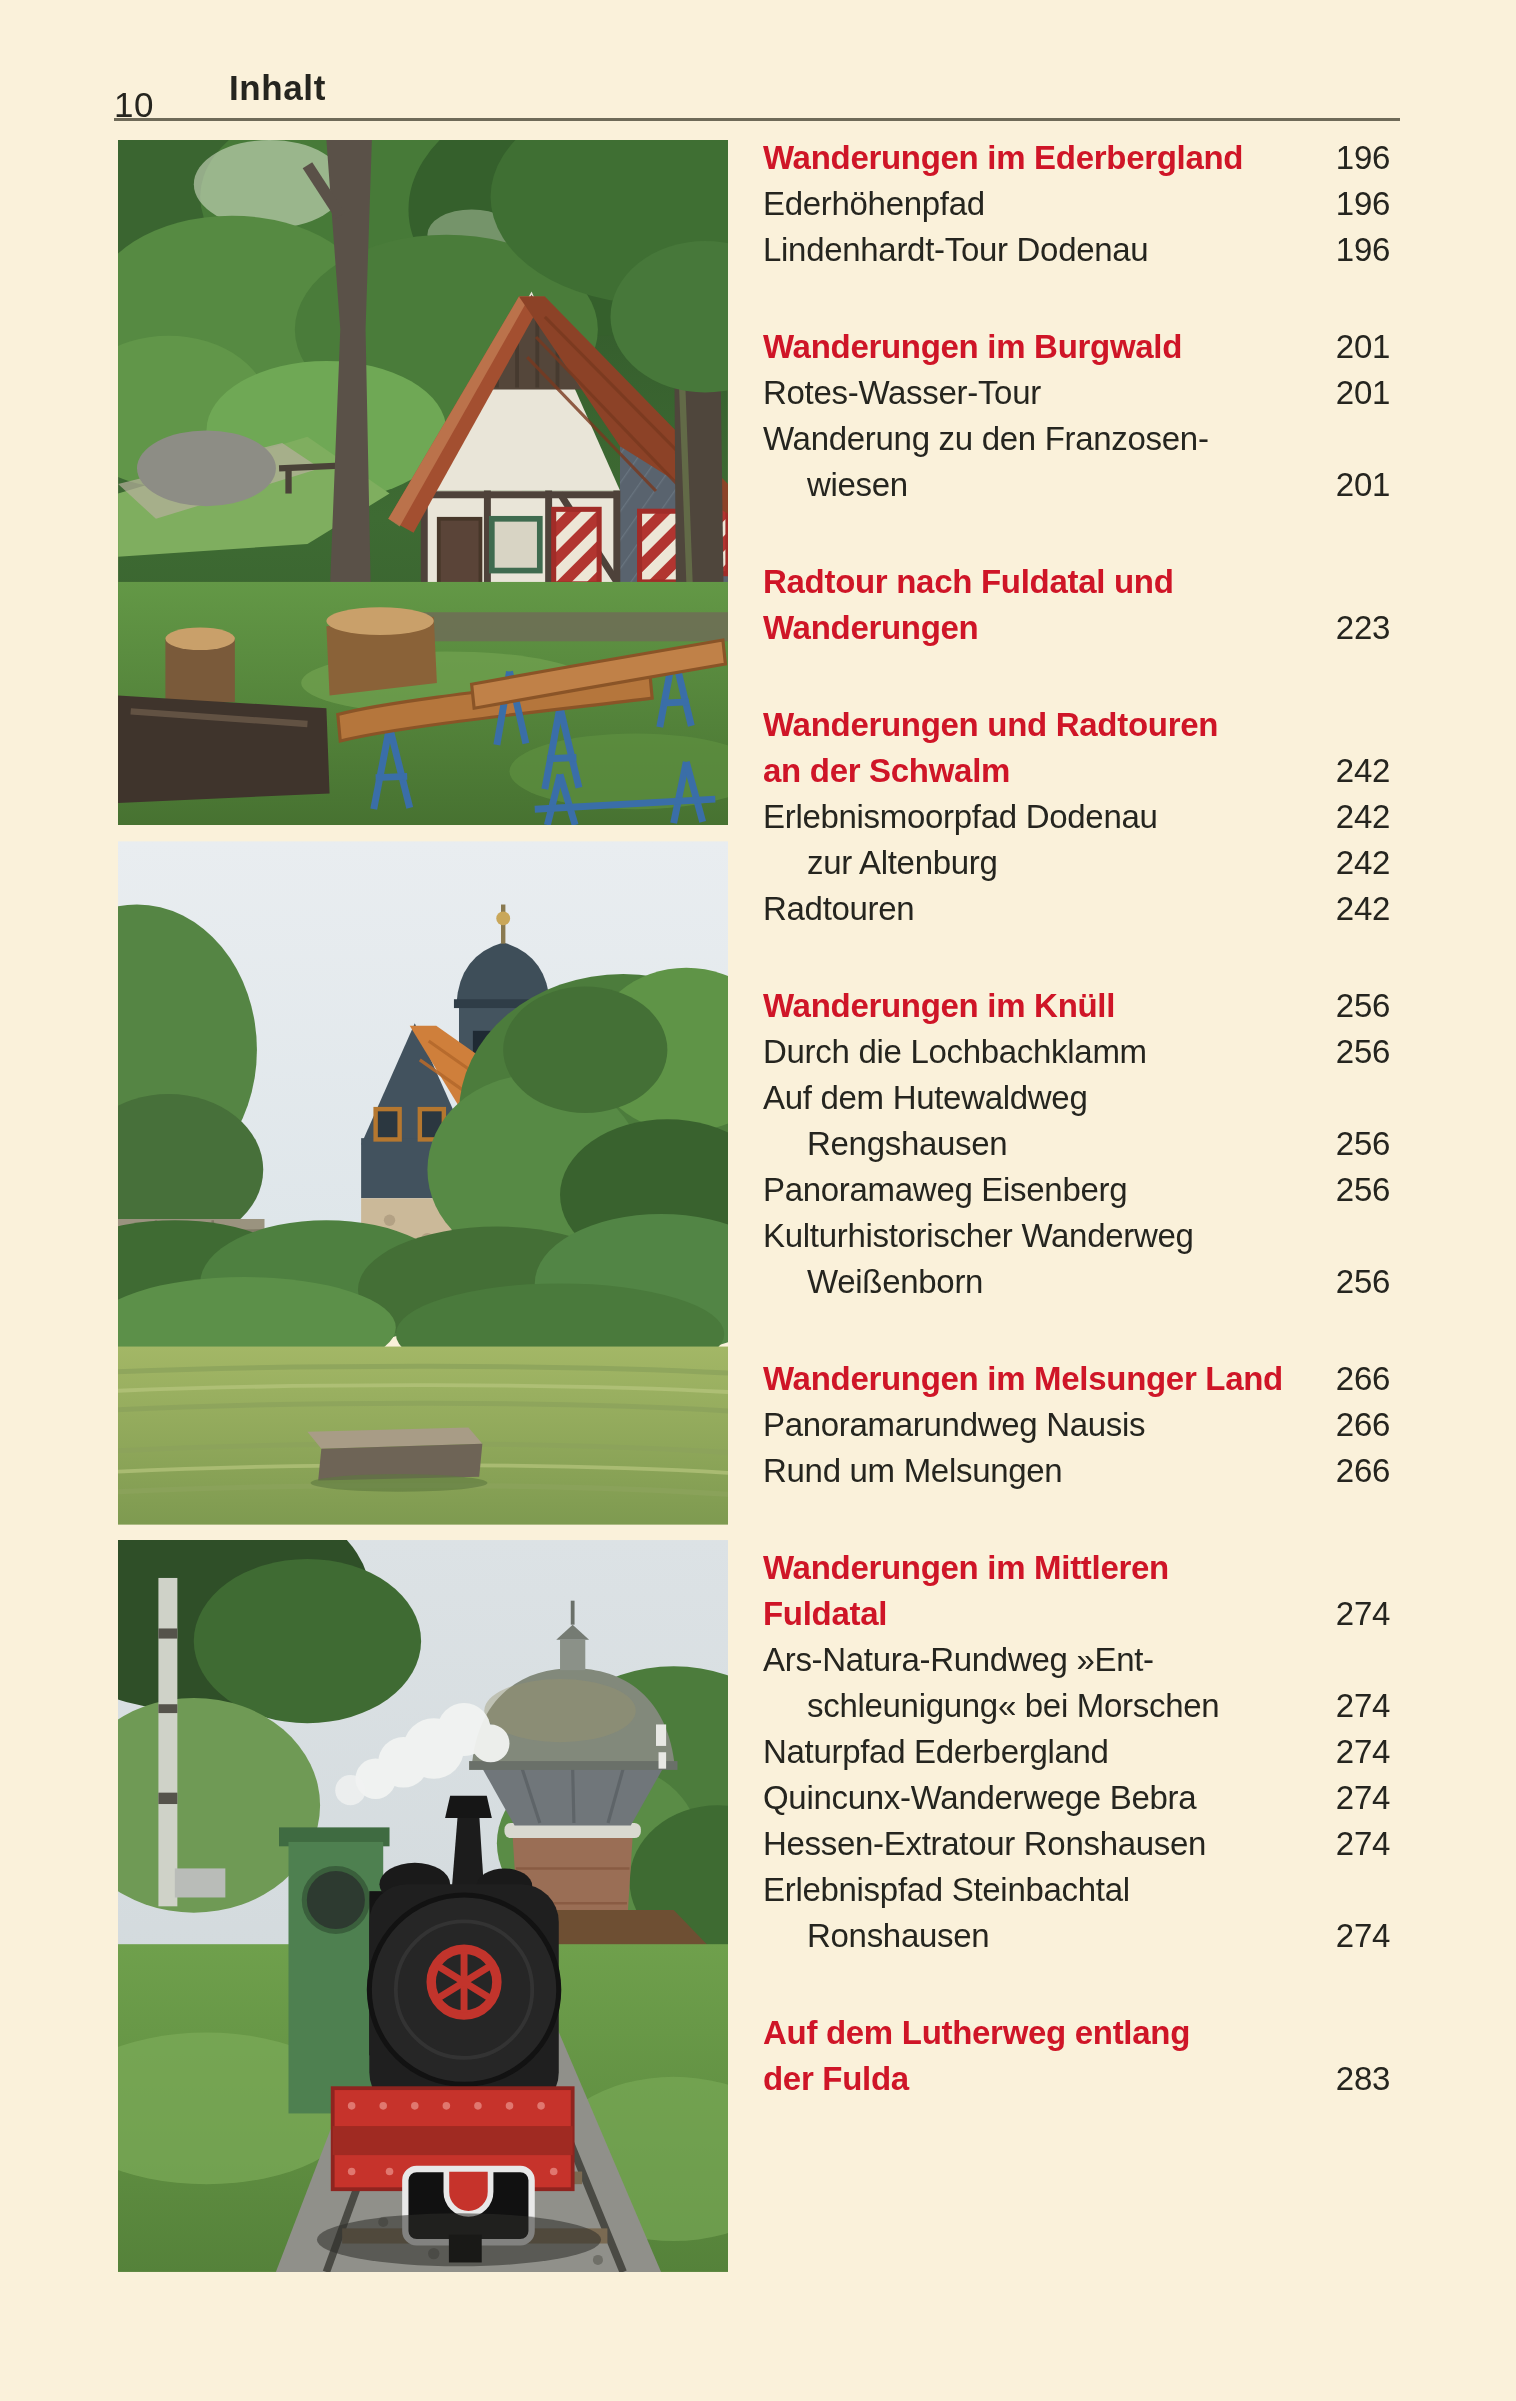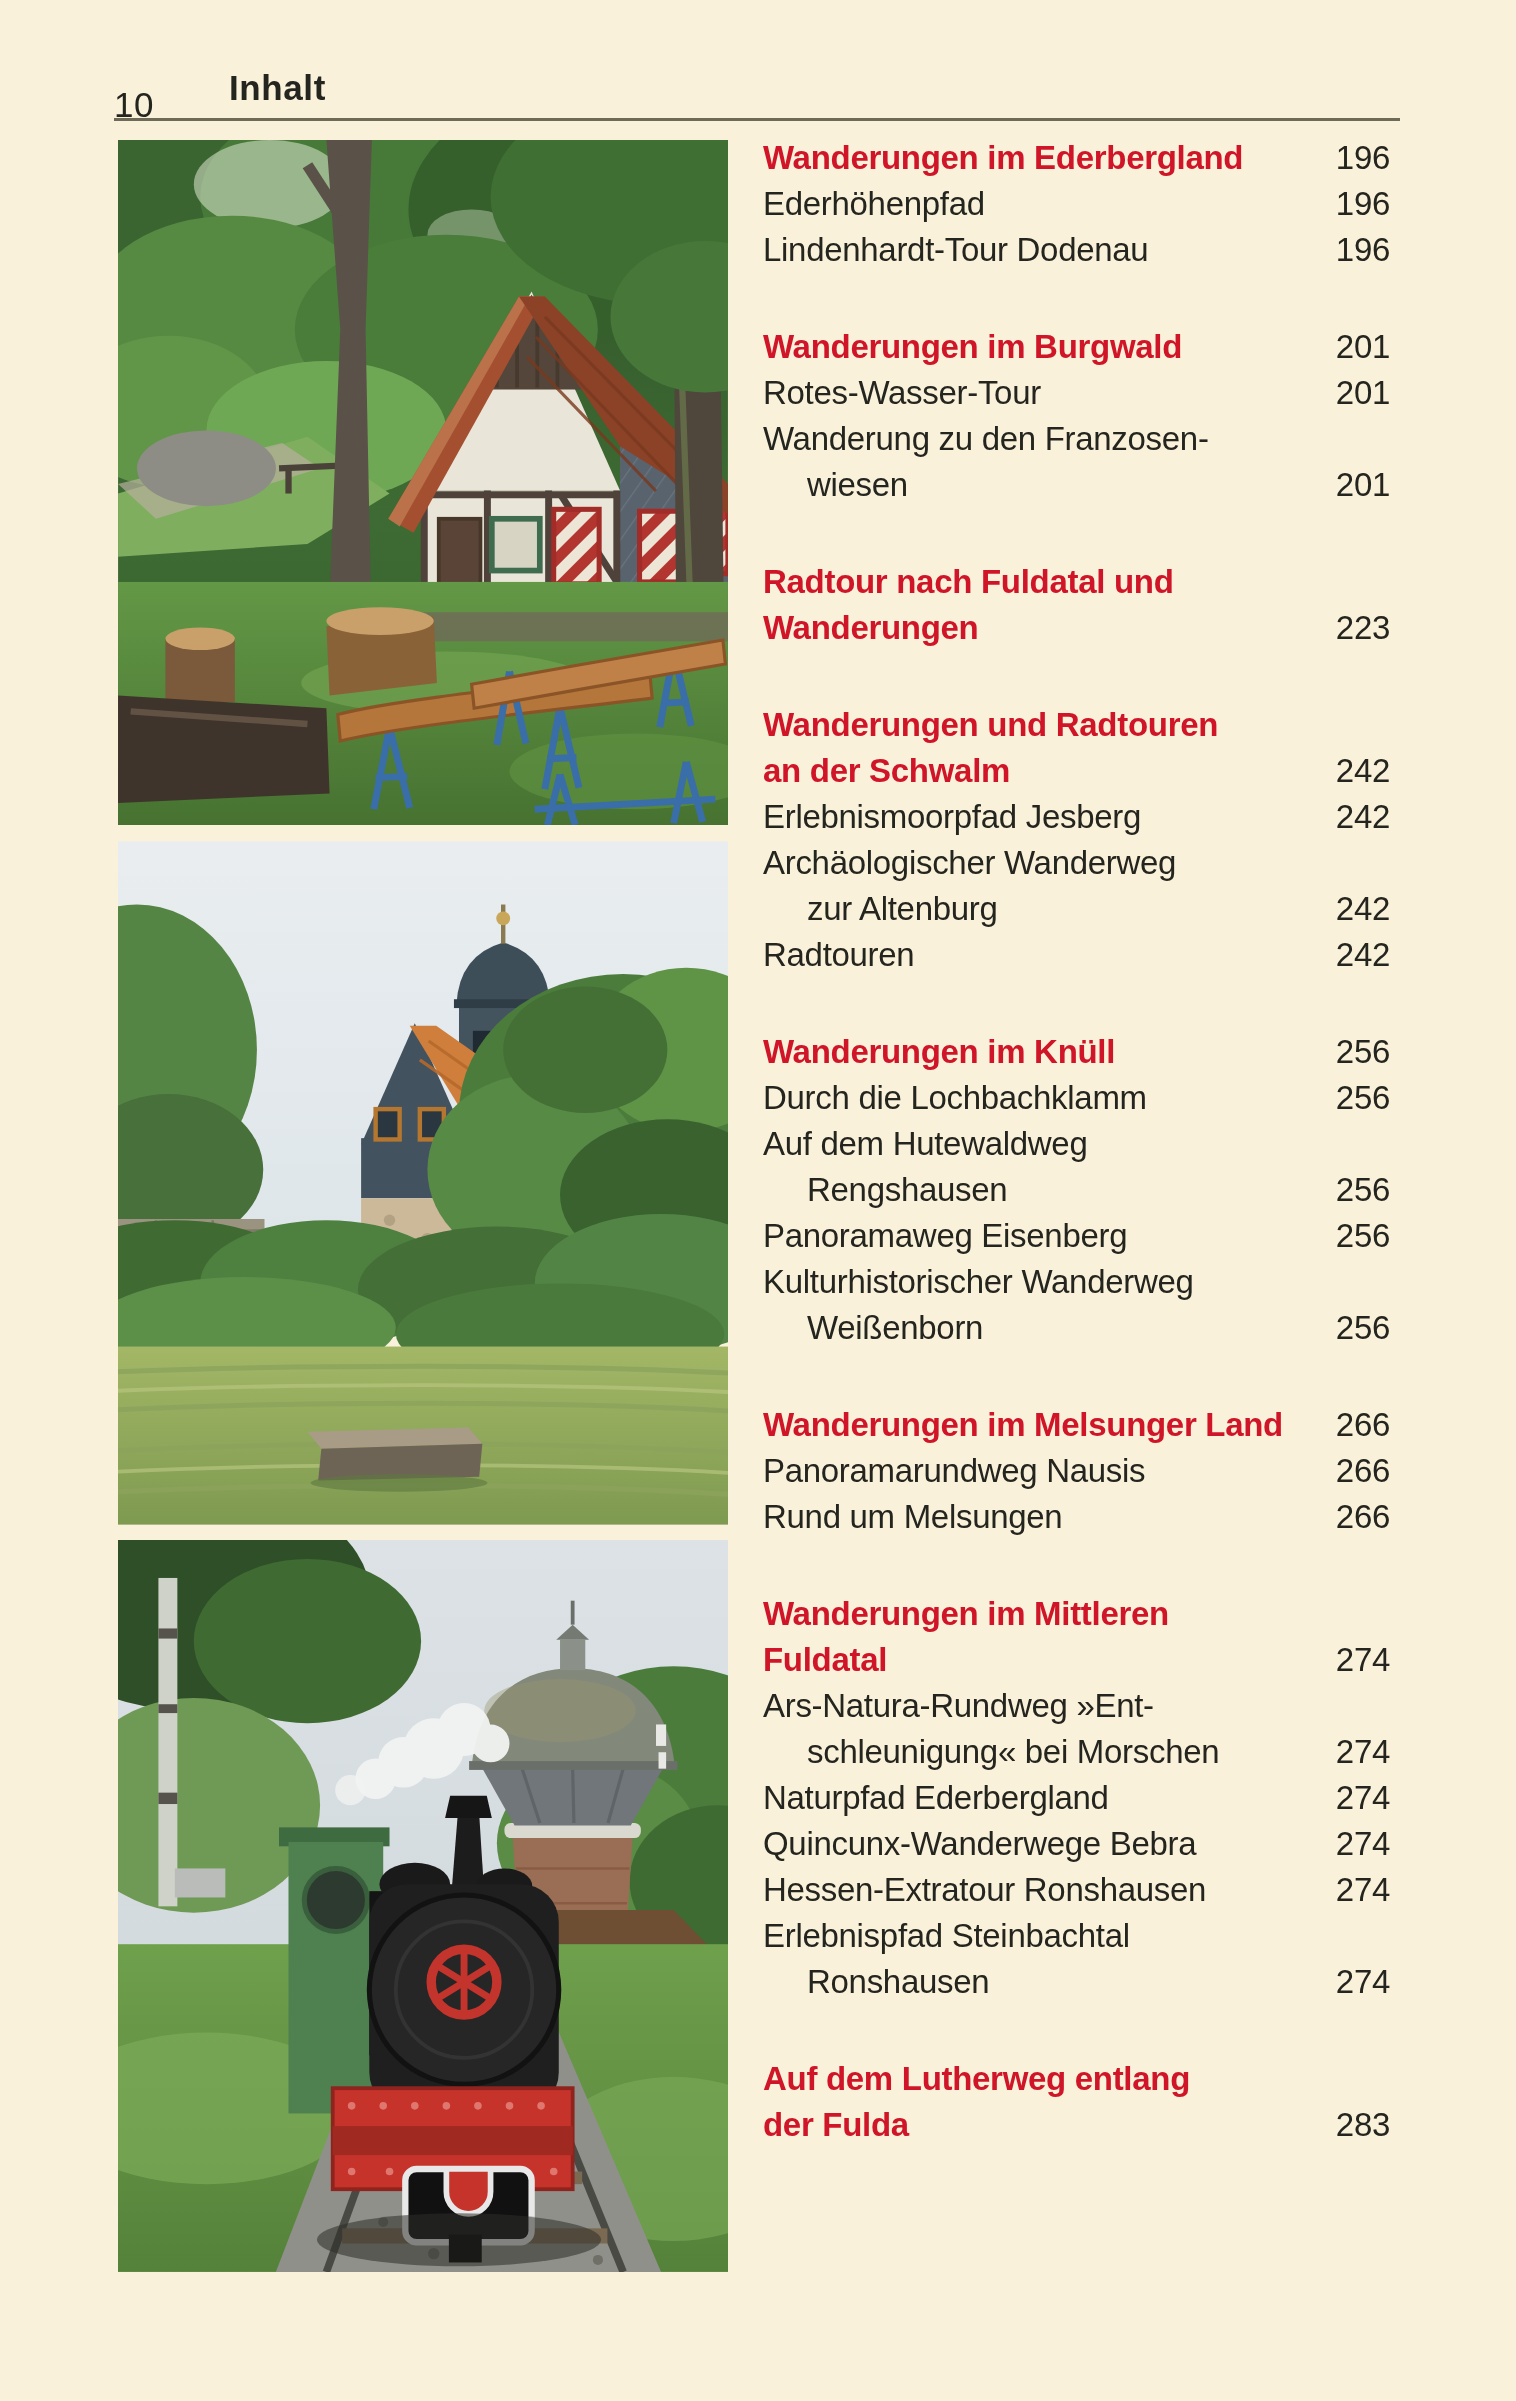--- a/index.html
+++ b/index.html
@@ -463,25 +463,22 @@
       </div>
       <div class="sec">
         <div class="line hd">
           <span class="tt">Wanderungen und Radtouren</span>
         </div>
         <div class="line hd">
           <span class="tt">an der Schwalm</span>
           <span class="pg">242</span>
         </div>
         <div class="line">
-          <span class="tt">Erlebnismoorpfad Jesberg</span>
+          <span class="tt">Erlebnismoorpfad Dodenau</span>
           <span class="pg">242</span>
-        </div>
-        <div class="line">
-          <span class="tt">Archäologischer Wanderweg</span>
         </div>
         <div class="line ind">
           <span class="tt">zur Altenburg</span>
           <span class="pg">242</span>
         </div>
         <div class="line">
           <span class="tt">Radtouren</span>
           <span class="pg">242</span>
         </div>
       </div>

